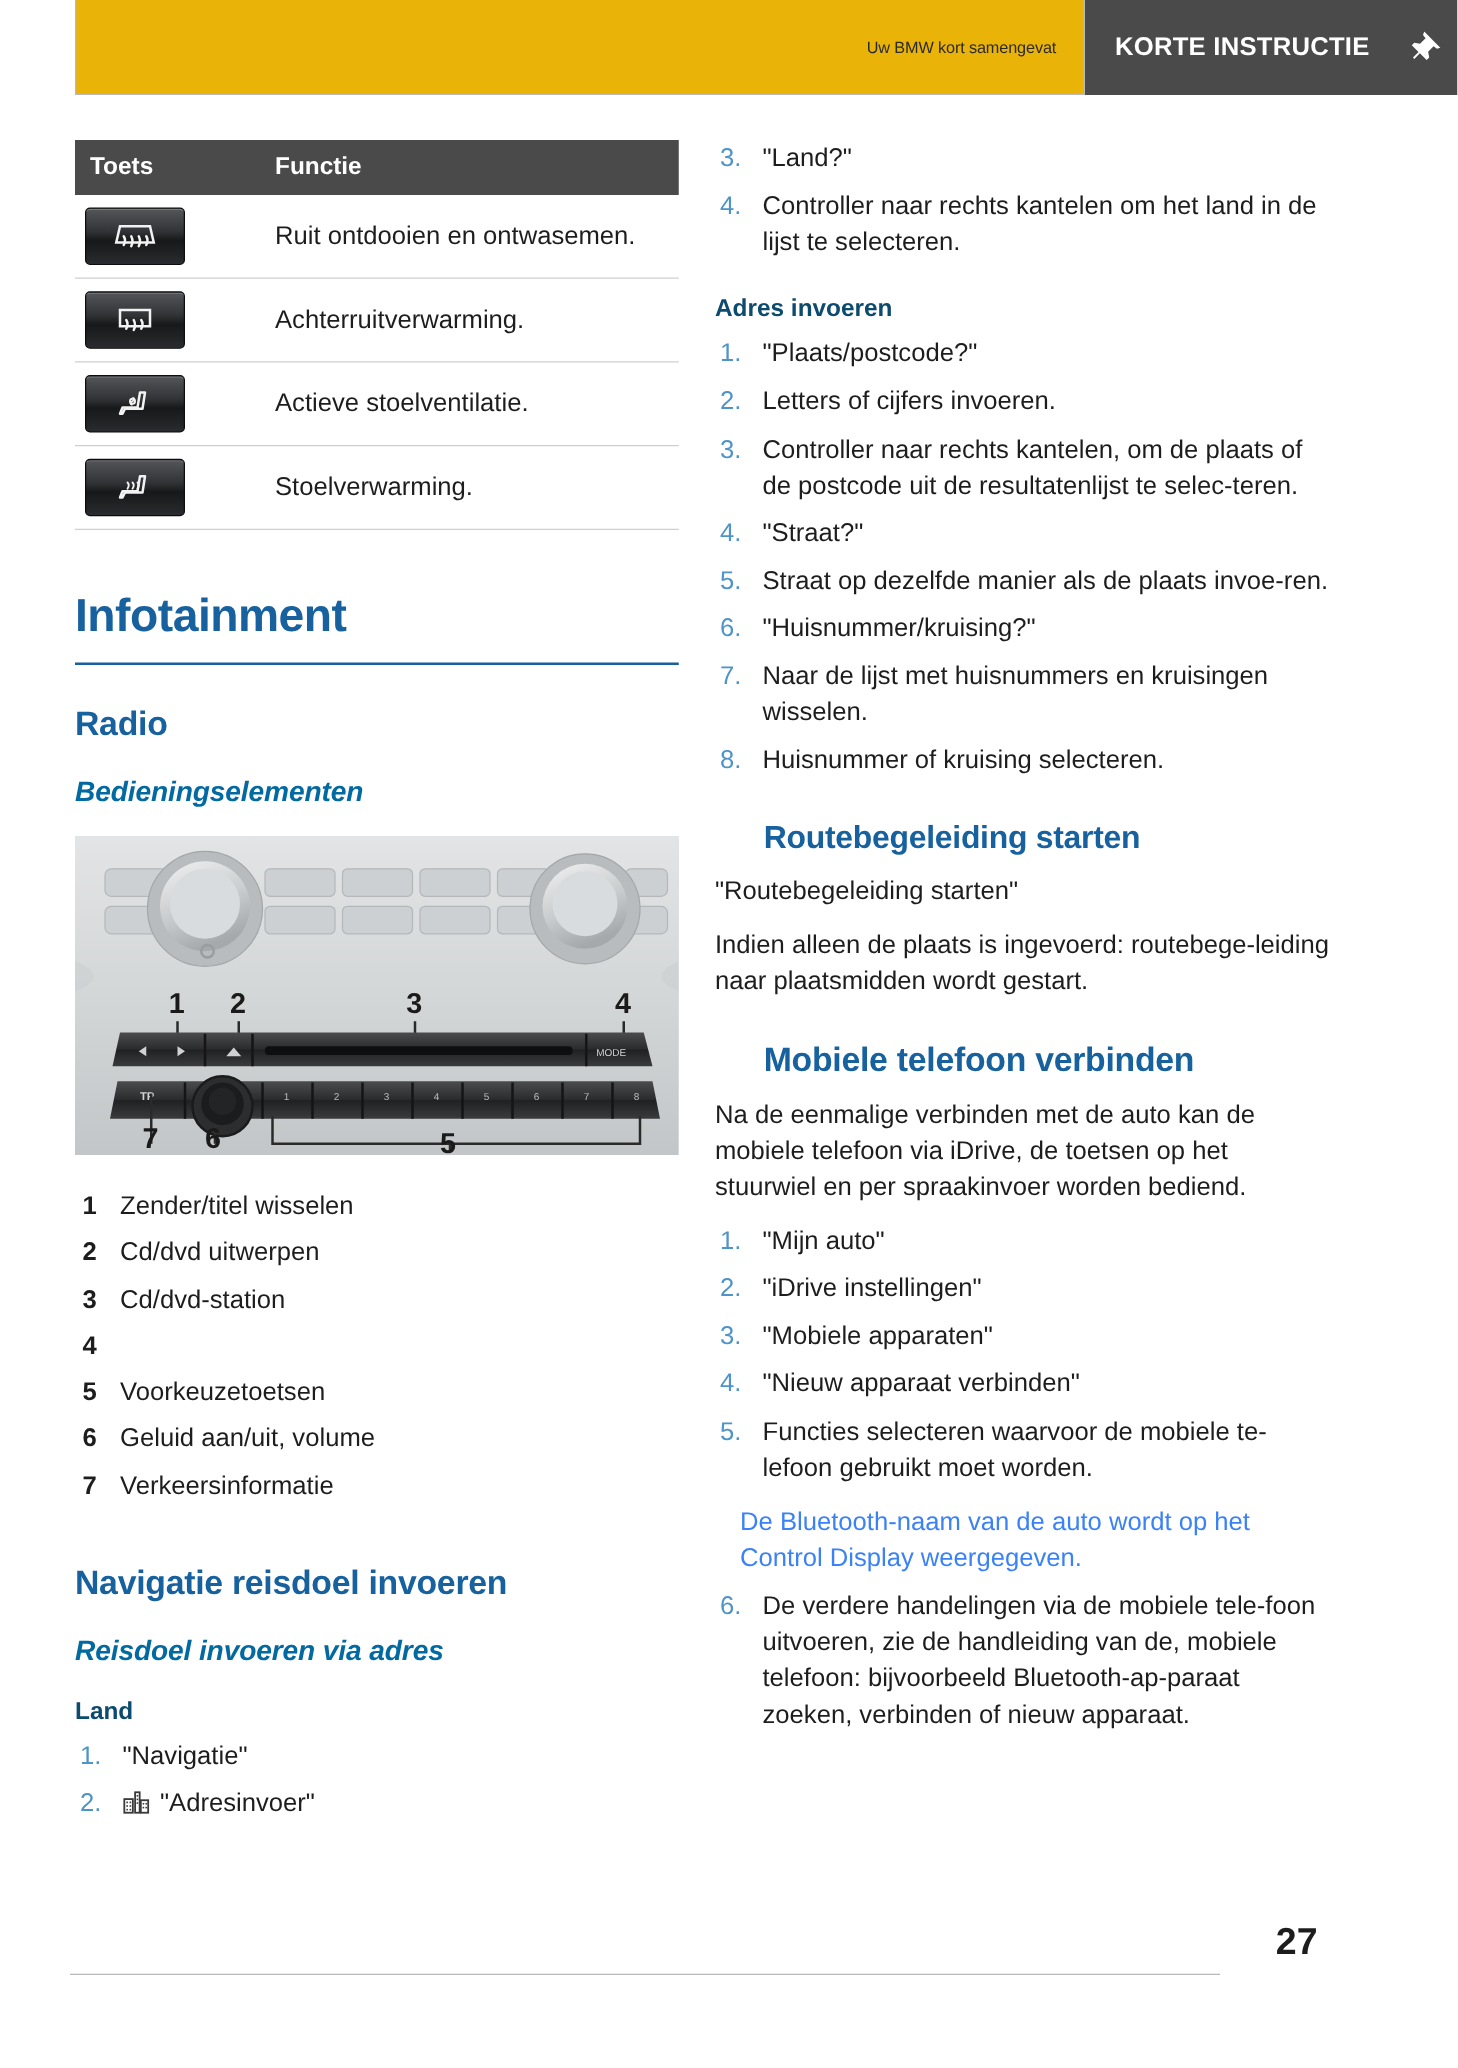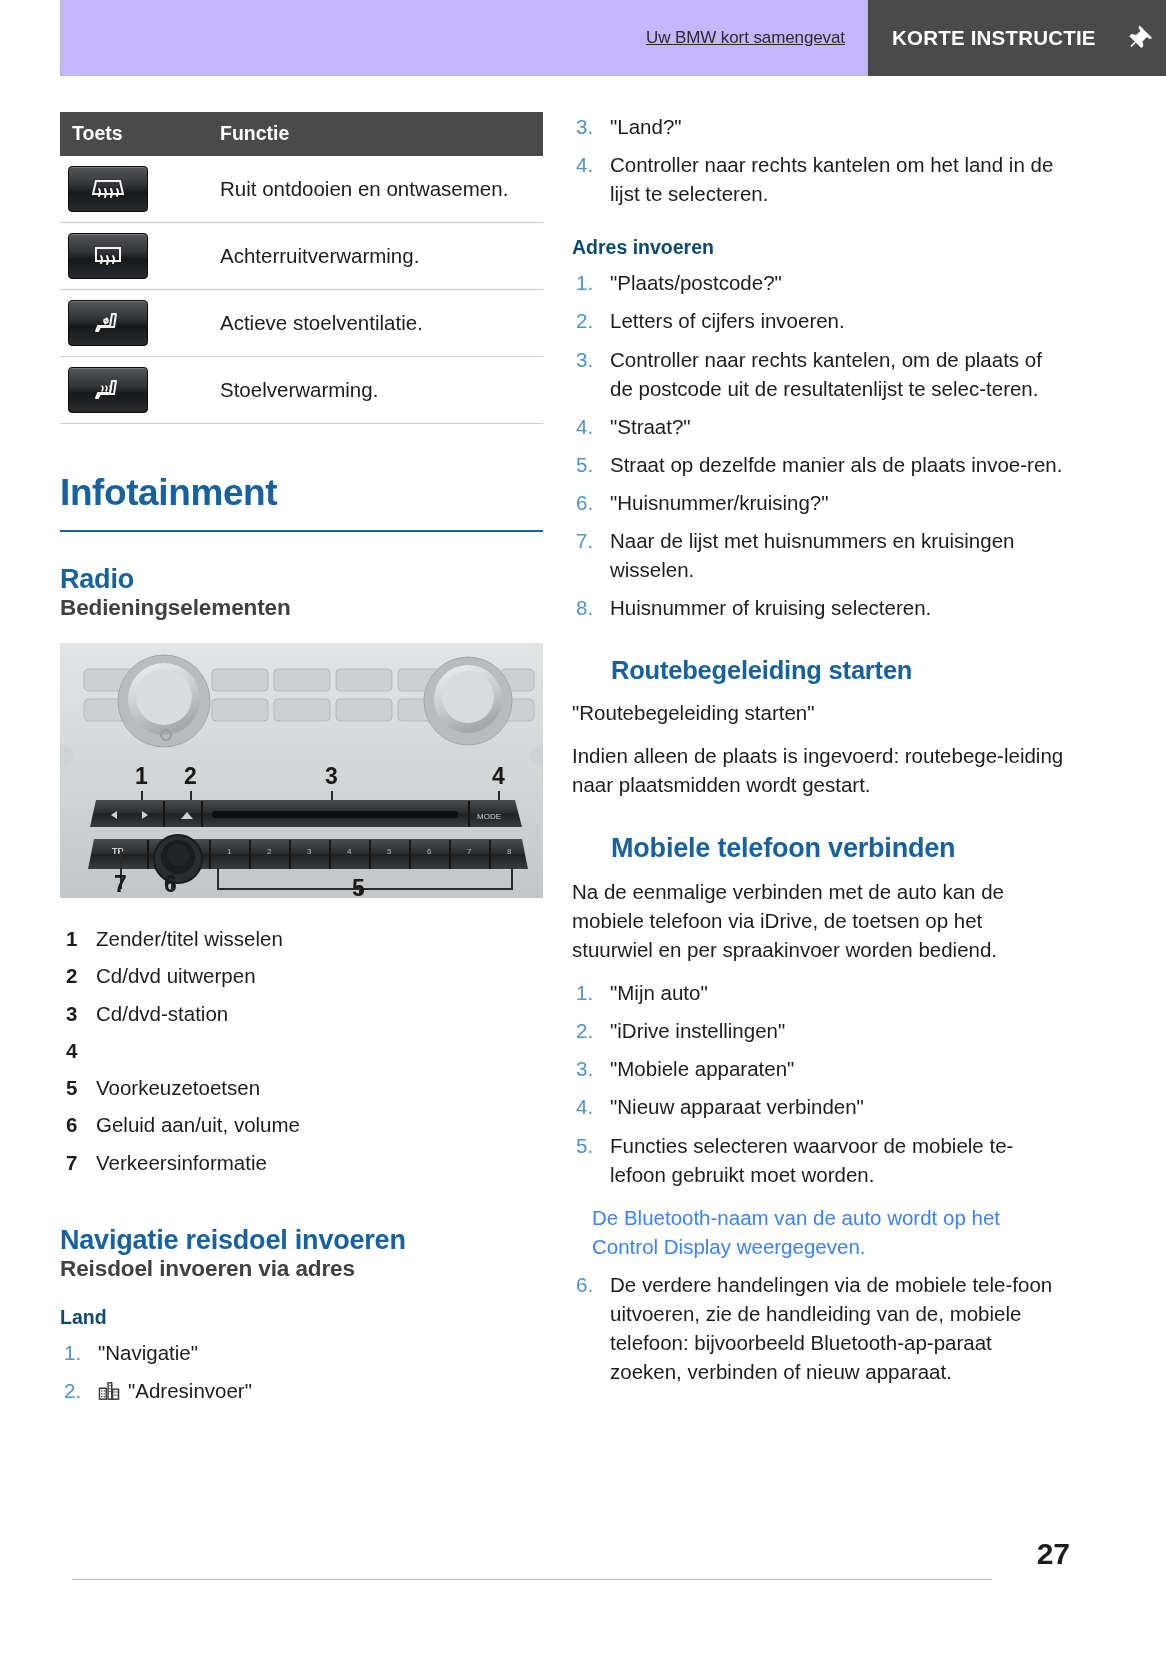--- a/index.html
+++ b/index.html
@@ -34,25 +34,24 @@
   .header-left-pad { width: 60px; }
   .header-running {
     flex: 1;
     border: 1px solid #b9b9b9;
     border-top: none;
     border-left: 1px solid #b9b9b9;
     display: flex;
     align-items: center;
     justify-content: flex-end;
     padding-right: 22px;
-    font-size: 17px;
+    font-size: 13px;
     color: #2b2b2b;
-    background: #c4b5fd;
+    background: #eab308;
     letter-spacing: -0.1px;
-    text-decoration: underline;
   }
   .header-tab {
     width: 298px;
     background: #4a4a4a;
     color: #ffffff;
     display: flex;
     align-items: center;
     gap: 32px;
     padding-left: 24px;
     font-size: 20.5px;
@@ -124,22 +123,24 @@
     font-size: 25.5px;
     font-weight: bold;
     color: #16619e;
     letter-spacing: -0.2px;
     margin-top: 34px;
     margin-left: 39px;
   }
   h3.sub {
     font-size: 22.5px;
     font-weight: bold;
-    color: #404040;
+    color: #0369a1;
     letter-spacing: -0.1px;
+    margin-top: 26px;
+    font-style: italic;
   }
   h4.minor {
     font-size: 19.5px;
     font-weight: bold;
     color: #0c4a6e;
     margin-top: 24px;
   }
 
   
   .figure {
@@ -202,21 +203,21 @@
   p.body {
     font-size: 20.5px;
     line-height: 1.42;
     color: #1d1d1d;
     margin-top: 13px;
   }
 
   
   .footer {
     position: absolute;
-    left: 72px;
+    left: 56px;
     bottom: 74px;
     width: 1004px;
   }
   .footer-num {
     text-align: right;
     font-size: 30px;
     font-weight: bold;
     color: #1d1d1d;
     padding-bottom: 8px;
     padding-right: 6px;

